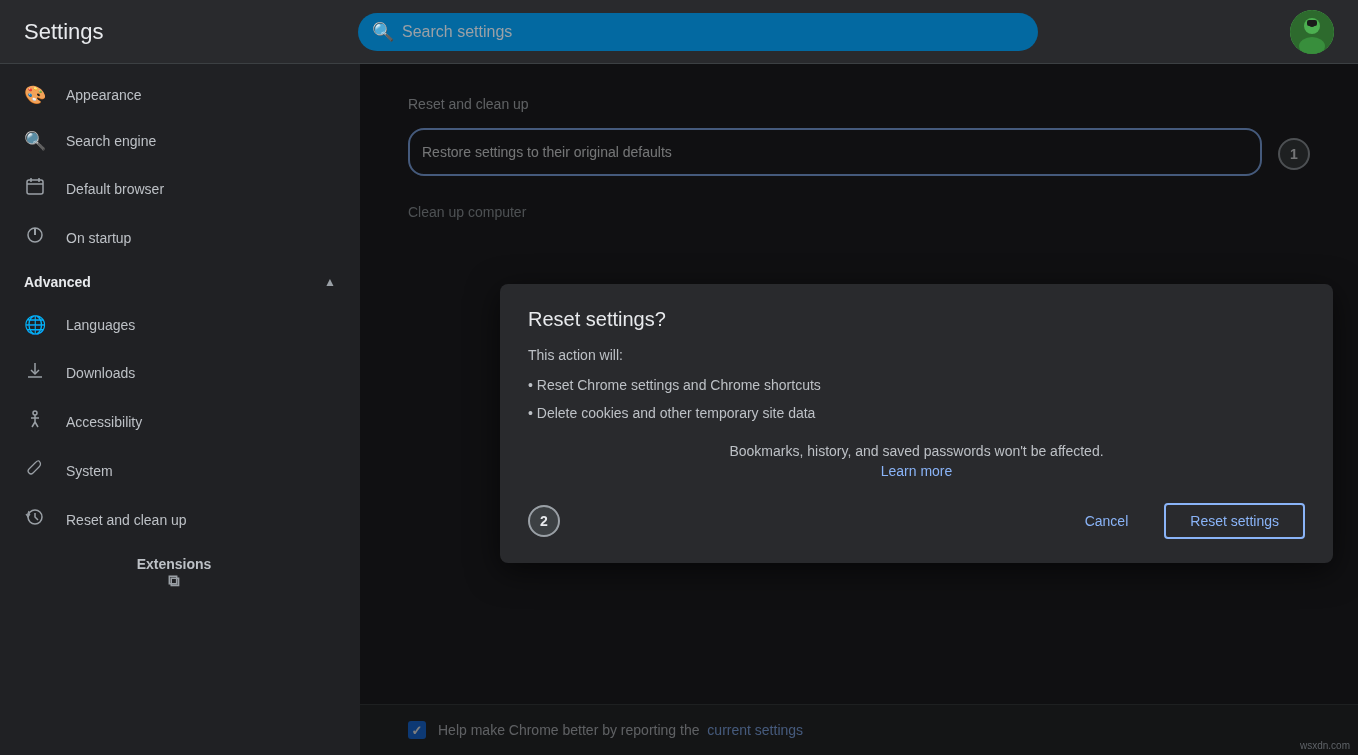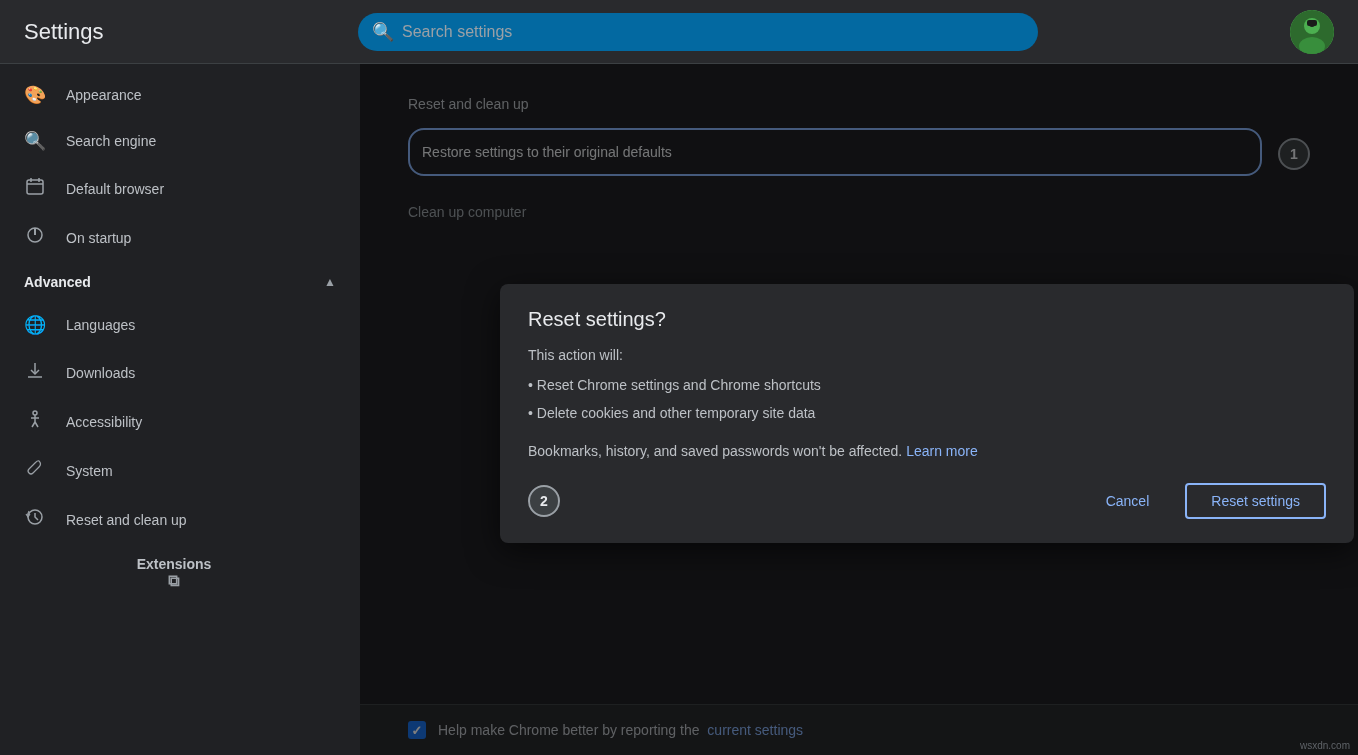--- a/index.html
+++ b/index.html
@@ -193,21 +193,21 @@
       color: #9aa0a6;
       font-size: 14px;
       cursor: pointer;
     }
 
     
     .dialog {
       position: absolute;
       top: 220px;
       left: 140px;
-      right: 4px;
+      right: 25px;
       background: #292a2d;
       border-radius: 8px;
       padding: 24px 28px;
       z-index: 20;
       box-shadow: 0 8px 32px rgba(0,0,0,0.6);
     }
     .dialog-title {
       font-size: 20px;
       color: #e8eaed;
       font-weight: 500;
@@ -225,20 +225,21 @@
       margin-bottom: 16px;
     }
     .dialog-note {
       font-size: 14px;
       color: #bdc1c6;
       margin-bottom: 24px;
       display: flex;
       align-items: center;
       gap: 4px;
       flex-wrap: wrap;
+      flex-direction: column;
     }
     .link-text {
       color: #8ab4f8;
       cursor: pointer;
       text-decoration: none;
     }
     .dialog-actions {
       display: flex;
       justify-content: flex-end;
       align-items: center;

